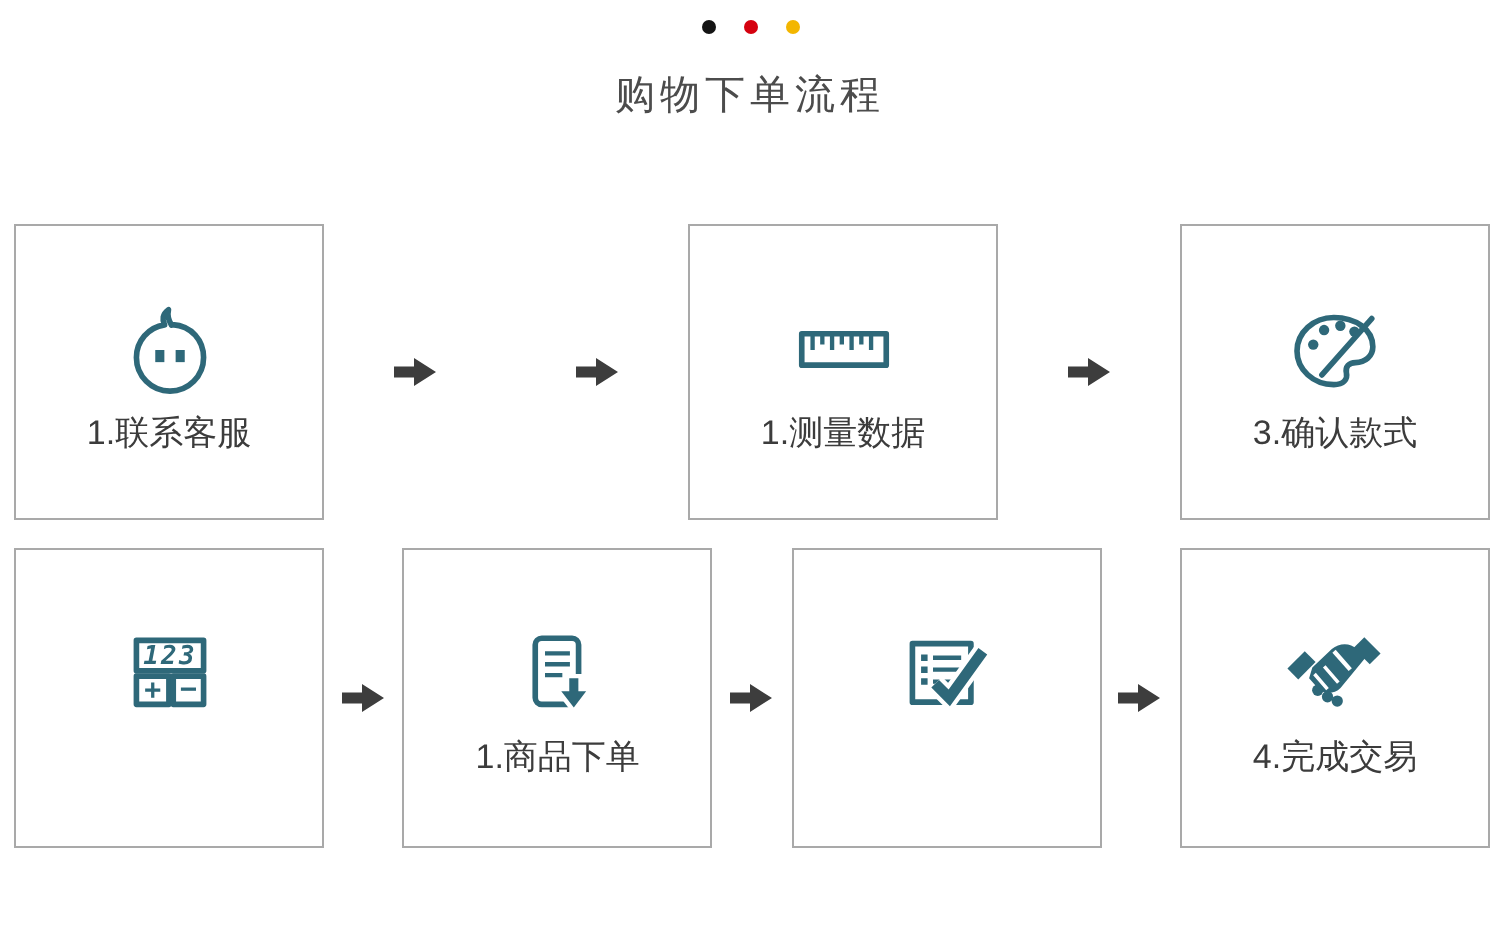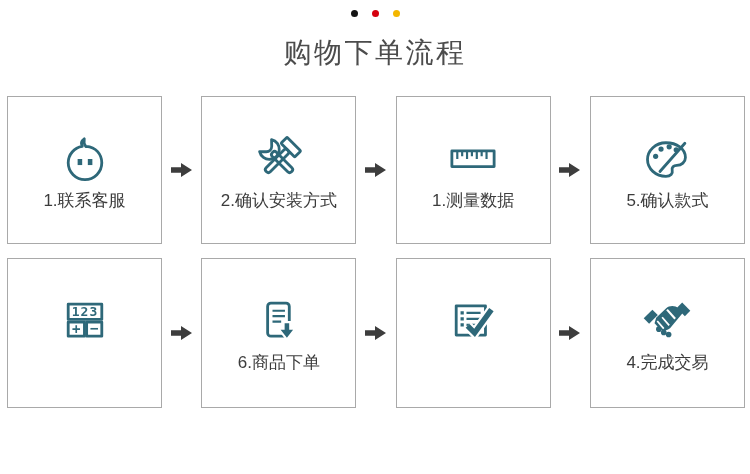--- a/index.html
+++ b/index.html
@@ -1,28 +1,28 @@
 <!DOCTYPE html>
 <html style="--accent: #2e6879; --arrow: #3d3d3d; --box-border: #a9a9a9; --label: #3c3c3c; --title: #4c4c4c;"><head>
 <meta charset="utf-8">
 <style>
   html,body{margin:0;padding:0;background:#fff;}
   .canvas{position:relative;width:750px;height:474px;background:#fff;overflow:hidden;
           font-family:"Liberation Sans","DejaVu Sans",sans-serif;}
   .dots{display:flex;justify-content:center;gap:14px;padding-top:10px;}
   .dot{width:7px;height:7px;border-radius:50%;}
-  .page-title{margin-top:17px;text-align:center;font-size:28px;letter-spacing:2.5px;
+  .page-title{margin-top:17px;text-align:center;font-size:20px;letter-spacing:2.5px;
               color:var(--title,#4c4c4c);font-weight:400;}
-  .flow{position:absolute;top:96px;left:7px;right:5px;}
+  .flow{position:absolute;top:112px;left:7px;right:5px;}
   .flow-row{display:flex;align-items:stretch;}
   .flow-row.r1{height:148px;margin-bottom:14px;}
   .flow-row.r2{height:150px;}
   .step-card{width:155px;flex:0 0 155px;box-sizing:border-box;border:1px solid var(--box-border,#a9a9a9);
              background:#fff;display:flex;flex-direction:column;align-items:center;}
-  .icon-wrap{margin-top:36px;width:52px;height:52px;display:flex;align-items:flex-start;justify-content:center;}
+  .icon-wrap{margin-top:36px;width:52px;height:52px;display:flex;align-items:flex-start;justify-content:center;font-style:italic;}
   .icon-wrap svg{width:52px;height:52px;}
   .step-label{margin-top:4px;font-size:17px;color:var(--label,#3c3c3c);white-space:nowrap;}
   .arrow-gap{flex:1 1 auto;display:flex;align-items:center;justify-content:center;}
   .arrow-gap svg{width:22px;height:16px;}
   svg .s{fill:none;stroke:var(--accent,#2e6879);stroke-width:2.6;stroke-linejoin:round;}
   svg .s2{fill:none;stroke:var(--accent,#2e6879);stroke-width:2;}
   svg .f{fill:var(--accent,#2e6879);stroke:none;}
   svg .halo{fill:none;stroke:#fff;}
   svg .af{fill:var(--arrow,#3d3d3d);}
   svg text{fill:var(--accent,#2e6879);font-family:"DejaVu Sans Mono",monospace;font-weight:bold;}
@@ -54,35 +54,20 @@
         </div>
         <div class="step-label">1.联系客服</div>
       </div>
 
       <div class="arrow-gap">
         <svg viewBox="0 0 22 16">
             <path class="af" d="M0,5.2 H10 V1 L21,8 L10,15 V10.8 H0 Z"></path>
           </svg>
       </div>
 
-      <div class="step-card">
-        <div class="icon-wrap">
-          <svg viewBox="0 0 48 48">
-            <g class="s" transform="rotate(45 24 24)">
-              <rect x="15" y="4.5" width="18" height="8" rx="1"></rect>
-              <rect x="21.3" y="12.5" width="5.4" height="28" rx="2.4"></rect>
-            </g>
-            <g class="s" transform="rotate(-45 24 24)">
-              <path d="M16.2,6.5 A9.2,9.2 0 1 0 31.8,6.5 L27.5,11 A5,5 0 0 1 20.5,11 Z"></path>
-              <rect x="21.3" y="15.5" width="5.4" height="25" rx="2.4"></rect>
-            </g>
-          </svg>
-        </div>
-        <div class="step-label">2.确认安装方式</div>
-      </div>
 
       <div class="arrow-gap">
         <svg viewBox="0 0 22 16">
             <path class="af" d="M0,5.2 H10 V1 L21,8 L10,15 V10.8 H0 Z"></path>
           </svg>
       </div>
 
       <div class="step-card">
         <div class="icon-wrap">
           <svg viewBox="0 0 48 48">
@@ -103,21 +88,21 @@
         <div class="icon-wrap">
           <svg viewBox="0 0 48 48">
             <path class="s" d="M23,9 C13.5,9 6,16 6,24.5 C6,33 13.5,40 23,40 C27.5,40 29.5,37.5 28.8,34.5 C28.2,31.8 30,29.8 33,29.8 C37.5,29.8 41,26.8 41,22.5 C41,14.5 33,9 23,9 Z"></path>
             <circle class="f" cx="13.5" cy="21.5" r="2.4"></circle>
             <circle class="f" cx="18.5" cy="14.8" r="2.4"></circle>
             <circle class="f" cx="26" cy="12.8" r="2.4"></circle>
             <circle class="f" cx="32.5" cy="15.5" r="2.4"></circle>
             <path class="s" stroke-linecap="round" d="M17.5,35.5 L40.5,9.5"></path>
           </svg>
         </div>
-        <div class="step-label">5.确认款式</div>
+        <div class="step-label">3.确认款式</div>
       </div>
 
     </div>
 
     <div class="flow-row r2">
 
       <div class="step-card">
         <div class="icon-wrap">
           <svg viewBox="0 0 48 48">
             <rect class="s" x="8.5" y="8.5" width="31" height="14" stroke-width="2.4"></rect>
@@ -138,21 +123,21 @@
 
       <div class="step-card">
         <div class="icon-wrap">
           <svg viewBox="0 0 48 48">
             <rect class="s" x="13.5" y="7.5" width="20" height="30.5" rx="3"></rect>
             <path class="s2" stroke-width="2.3" d="M18,14.5 H29.5 M18,19.5 H29.5 M18,24.5 H26"></path>
             <path class="halo" stroke-width="4" d="M29.2,26 L33.4,26 L33.4,32 L37,32 L31.3,39.5 L25.5,32 L29.2,32 Z"></path>
             <path class="f" d="M29.2,26 L33.4,26 L33.4,32 L37,32 L31.3,39.5 L25.5,32 L29.2,32 Z"></path>
           </svg>
         </div>
-        <div class="step-label">6.商品下单</div>
+        <div class="step-label">1.商品下单</div>
       </div>
 
       <div class="arrow-gap">
         <svg viewBox="0 0 22 16">
             <path class="af" d="M0,5.2 H10 V1 L21,8 L10,15 V10.8 H0 Z"></path>
           </svg>
       </div>
 
       <div class="step-card">
         <div class="icon-wrap">

